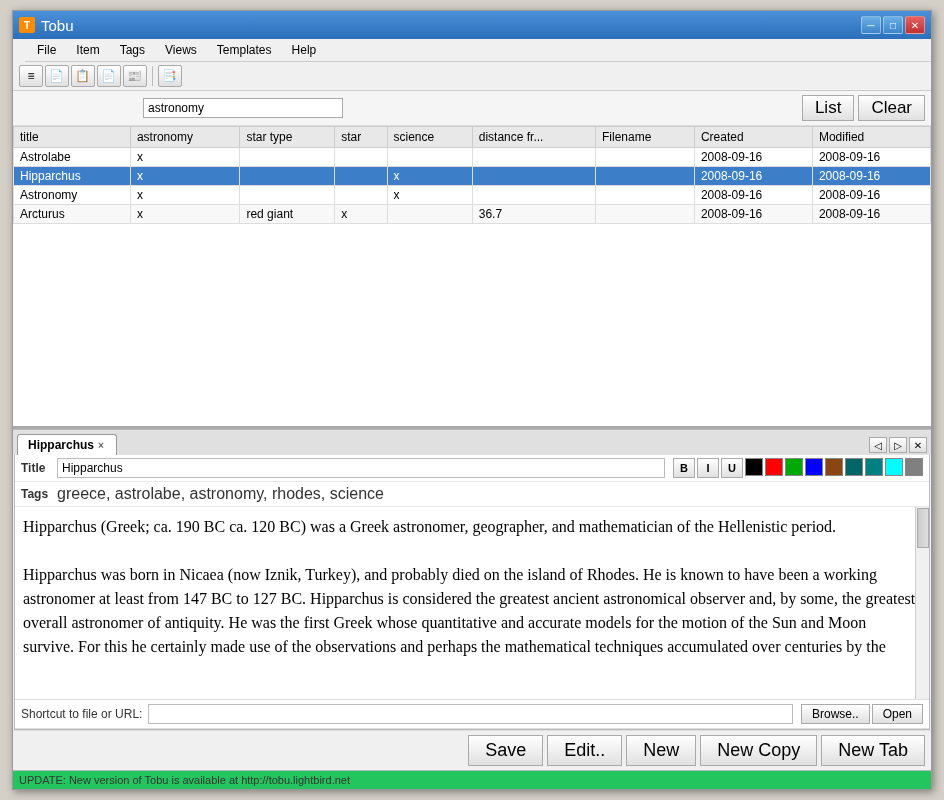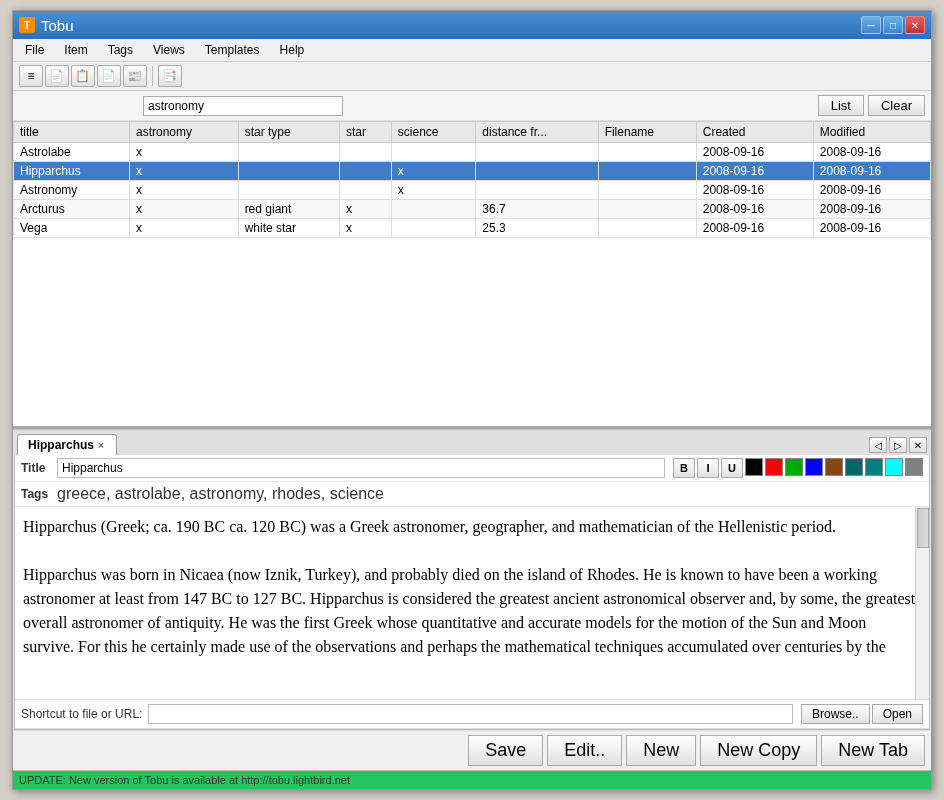--- a/index.html
+++ b/index.html
@@ -83,20 +83,21 @@
     }
 
     
     .menu-bar {
       background: #f0f0f0;
       padding: 2px 4px;
       display: flex;
       gap: 4px;
       border-bottom: 1px solid #ccc;
       flex-shrink: 0;
+      margin-left: 12px;
     }
 
     .menu-item {
       padding: 2px 8px;
       cursor: pointer;
       border-radius: 2px;
       color: #000;
     }
 
     
@@ -165,21 +166,21 @@
 
     .search-spacer2 {
       flex: 1;
     }
 
     .search-btn {
       padding: 2px 12px;
       border: 1px solid #aaa;
       background: linear-gradient(to bottom, #fff, #e0e0e0);
       cursor: pointer;
-      font-size: 13px;
+      font-size: 17px;
     }
 
     
     .data-table-container {
       flex: 1;
       overflow: auto;
     }
 
     .data-table {
       width: 100%;
@@ -562,31 +563,20 @@
               <td>Arcturus</td>
               <td>x</td>
               <td>red giant</td>
               <td>x</td>
               <td></td>
               <td>36.7</td>
               <td></td>
               <td>2008-09-16</td>
               <td>2008-09-16</td>
             </tr>
-            <tr>
-              <td>Vega</td>
-              <td>x</td>
-              <td>white star</td>
-              <td>x</td>
-              <td></td>
-              <td>25.3</td>
-              <td></td>
-              <td>2008-09-16</td>
-              <td>2008-09-16</td>
-            </tr>
           </tbody>
       </table>
     </div>
   </div>
 
   <div class="bottom-panel">
 
     <div class="tab-strip">
       <div class="tab active">
         <span>Hipparchus</span>

